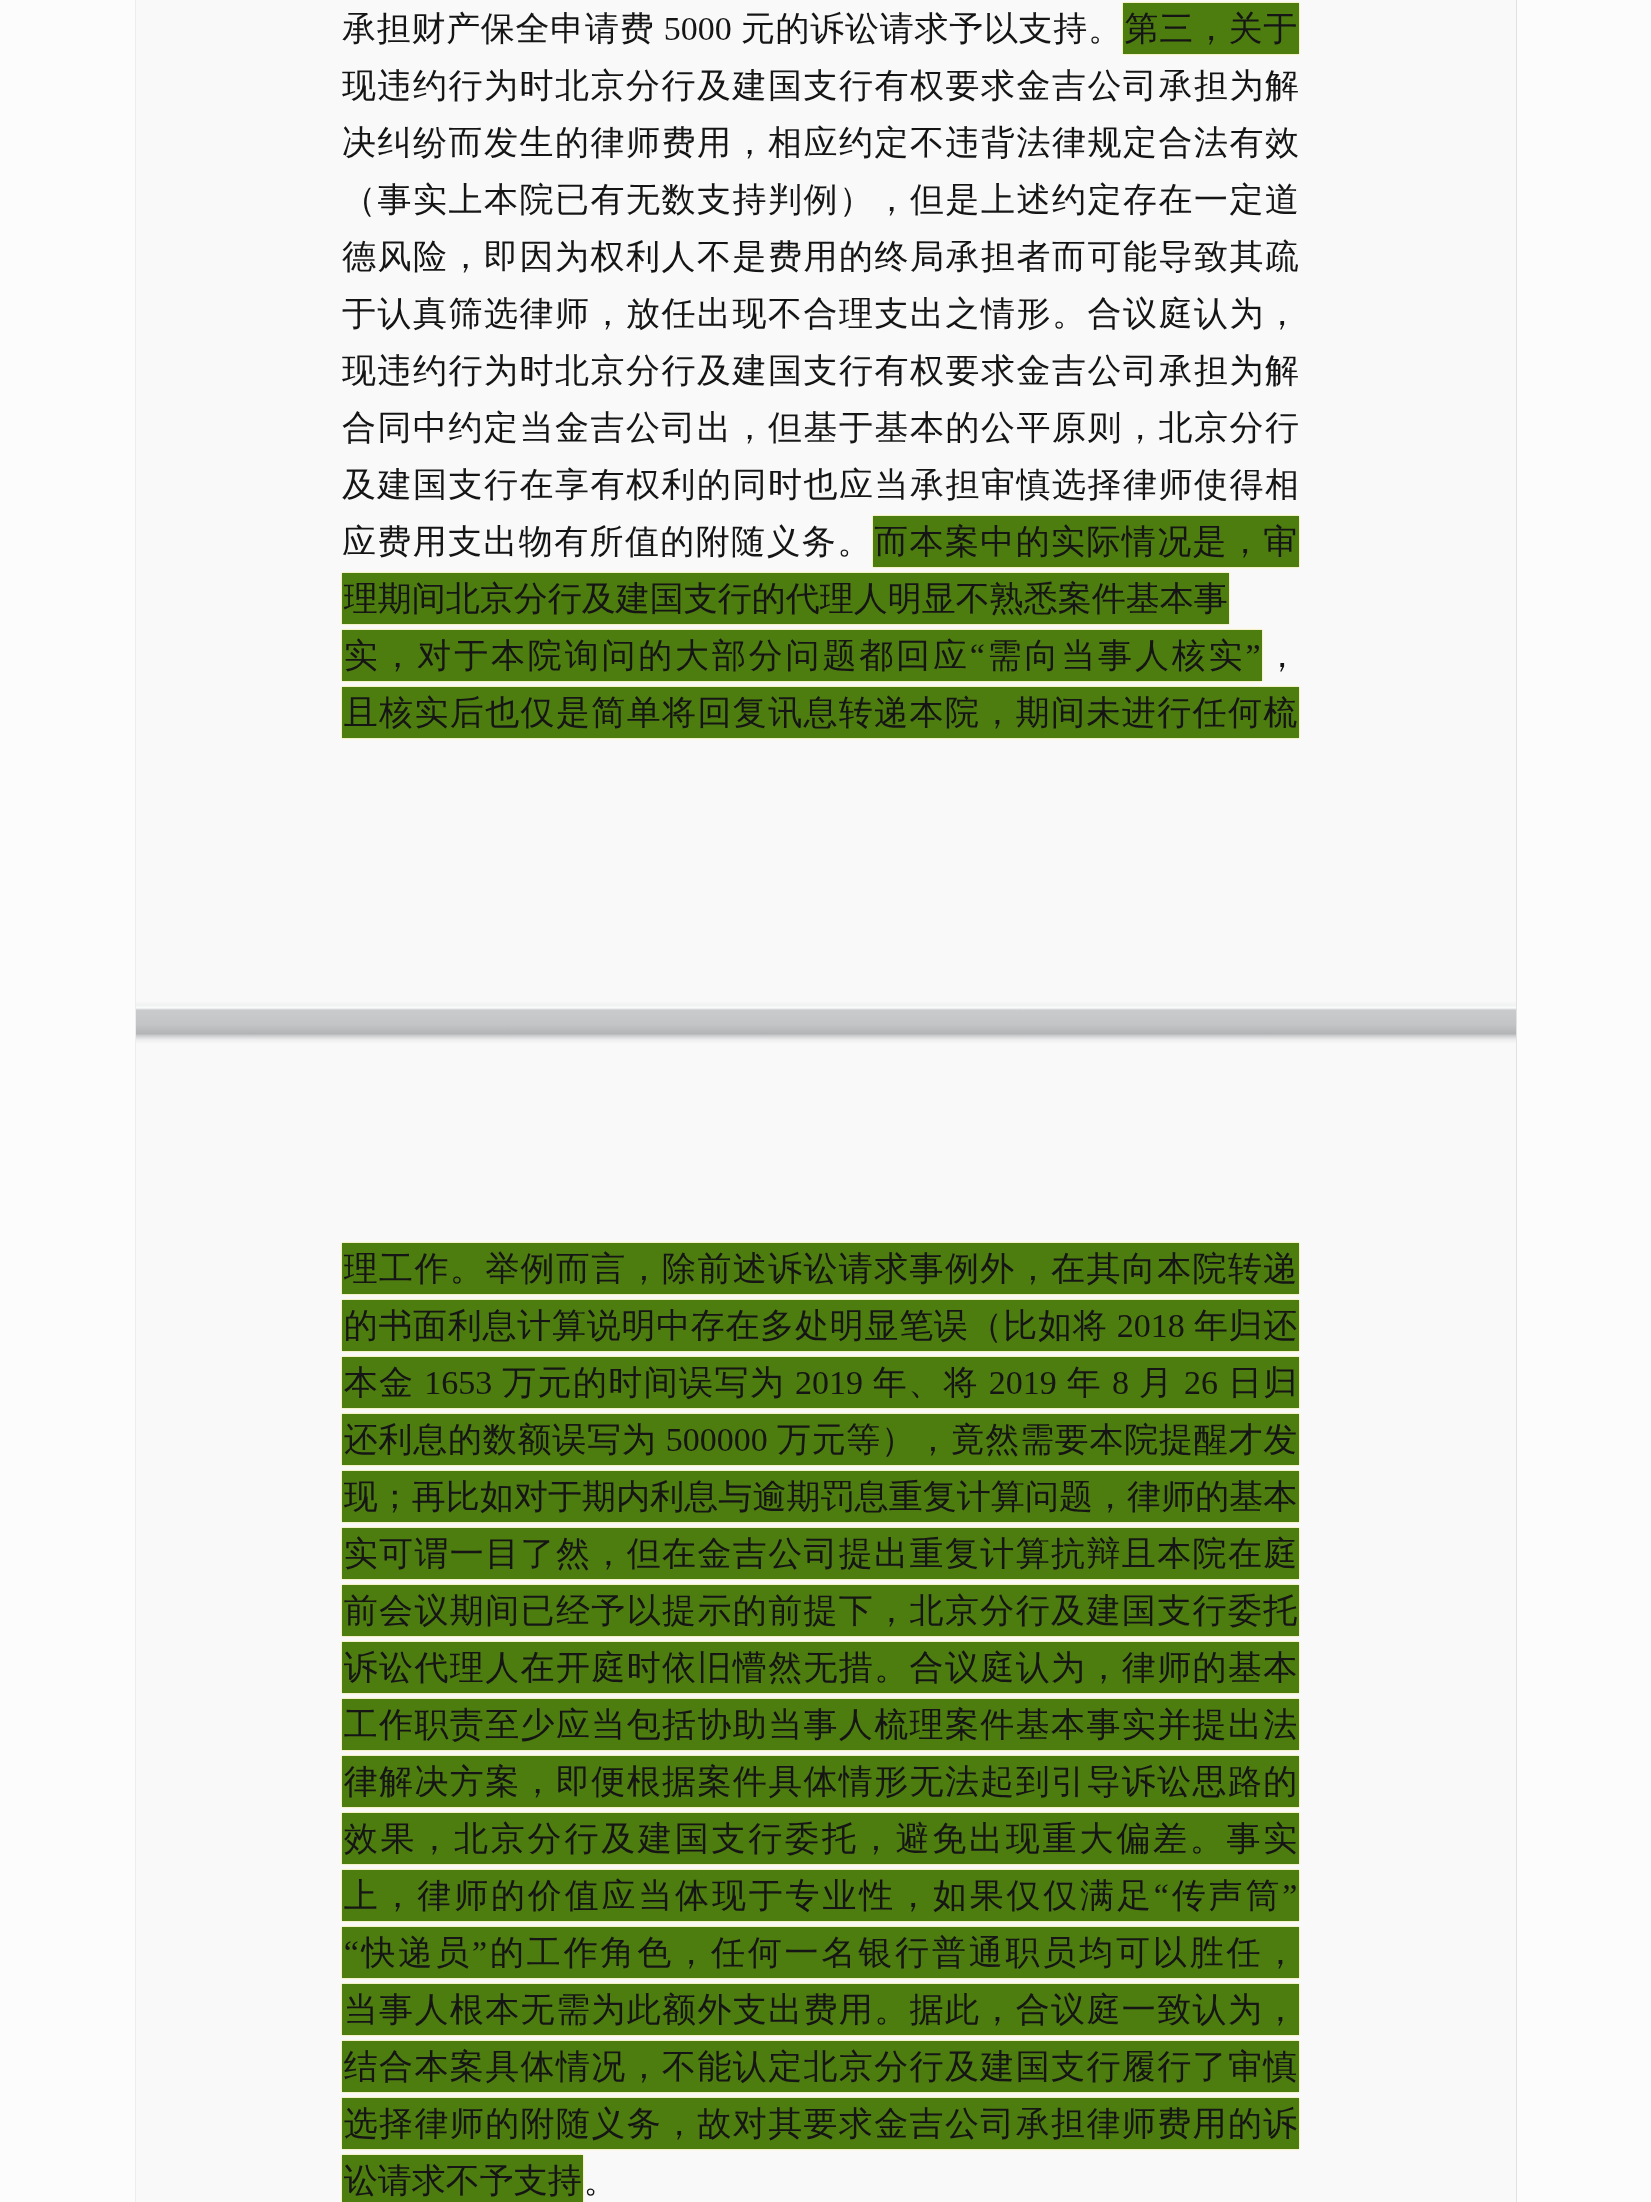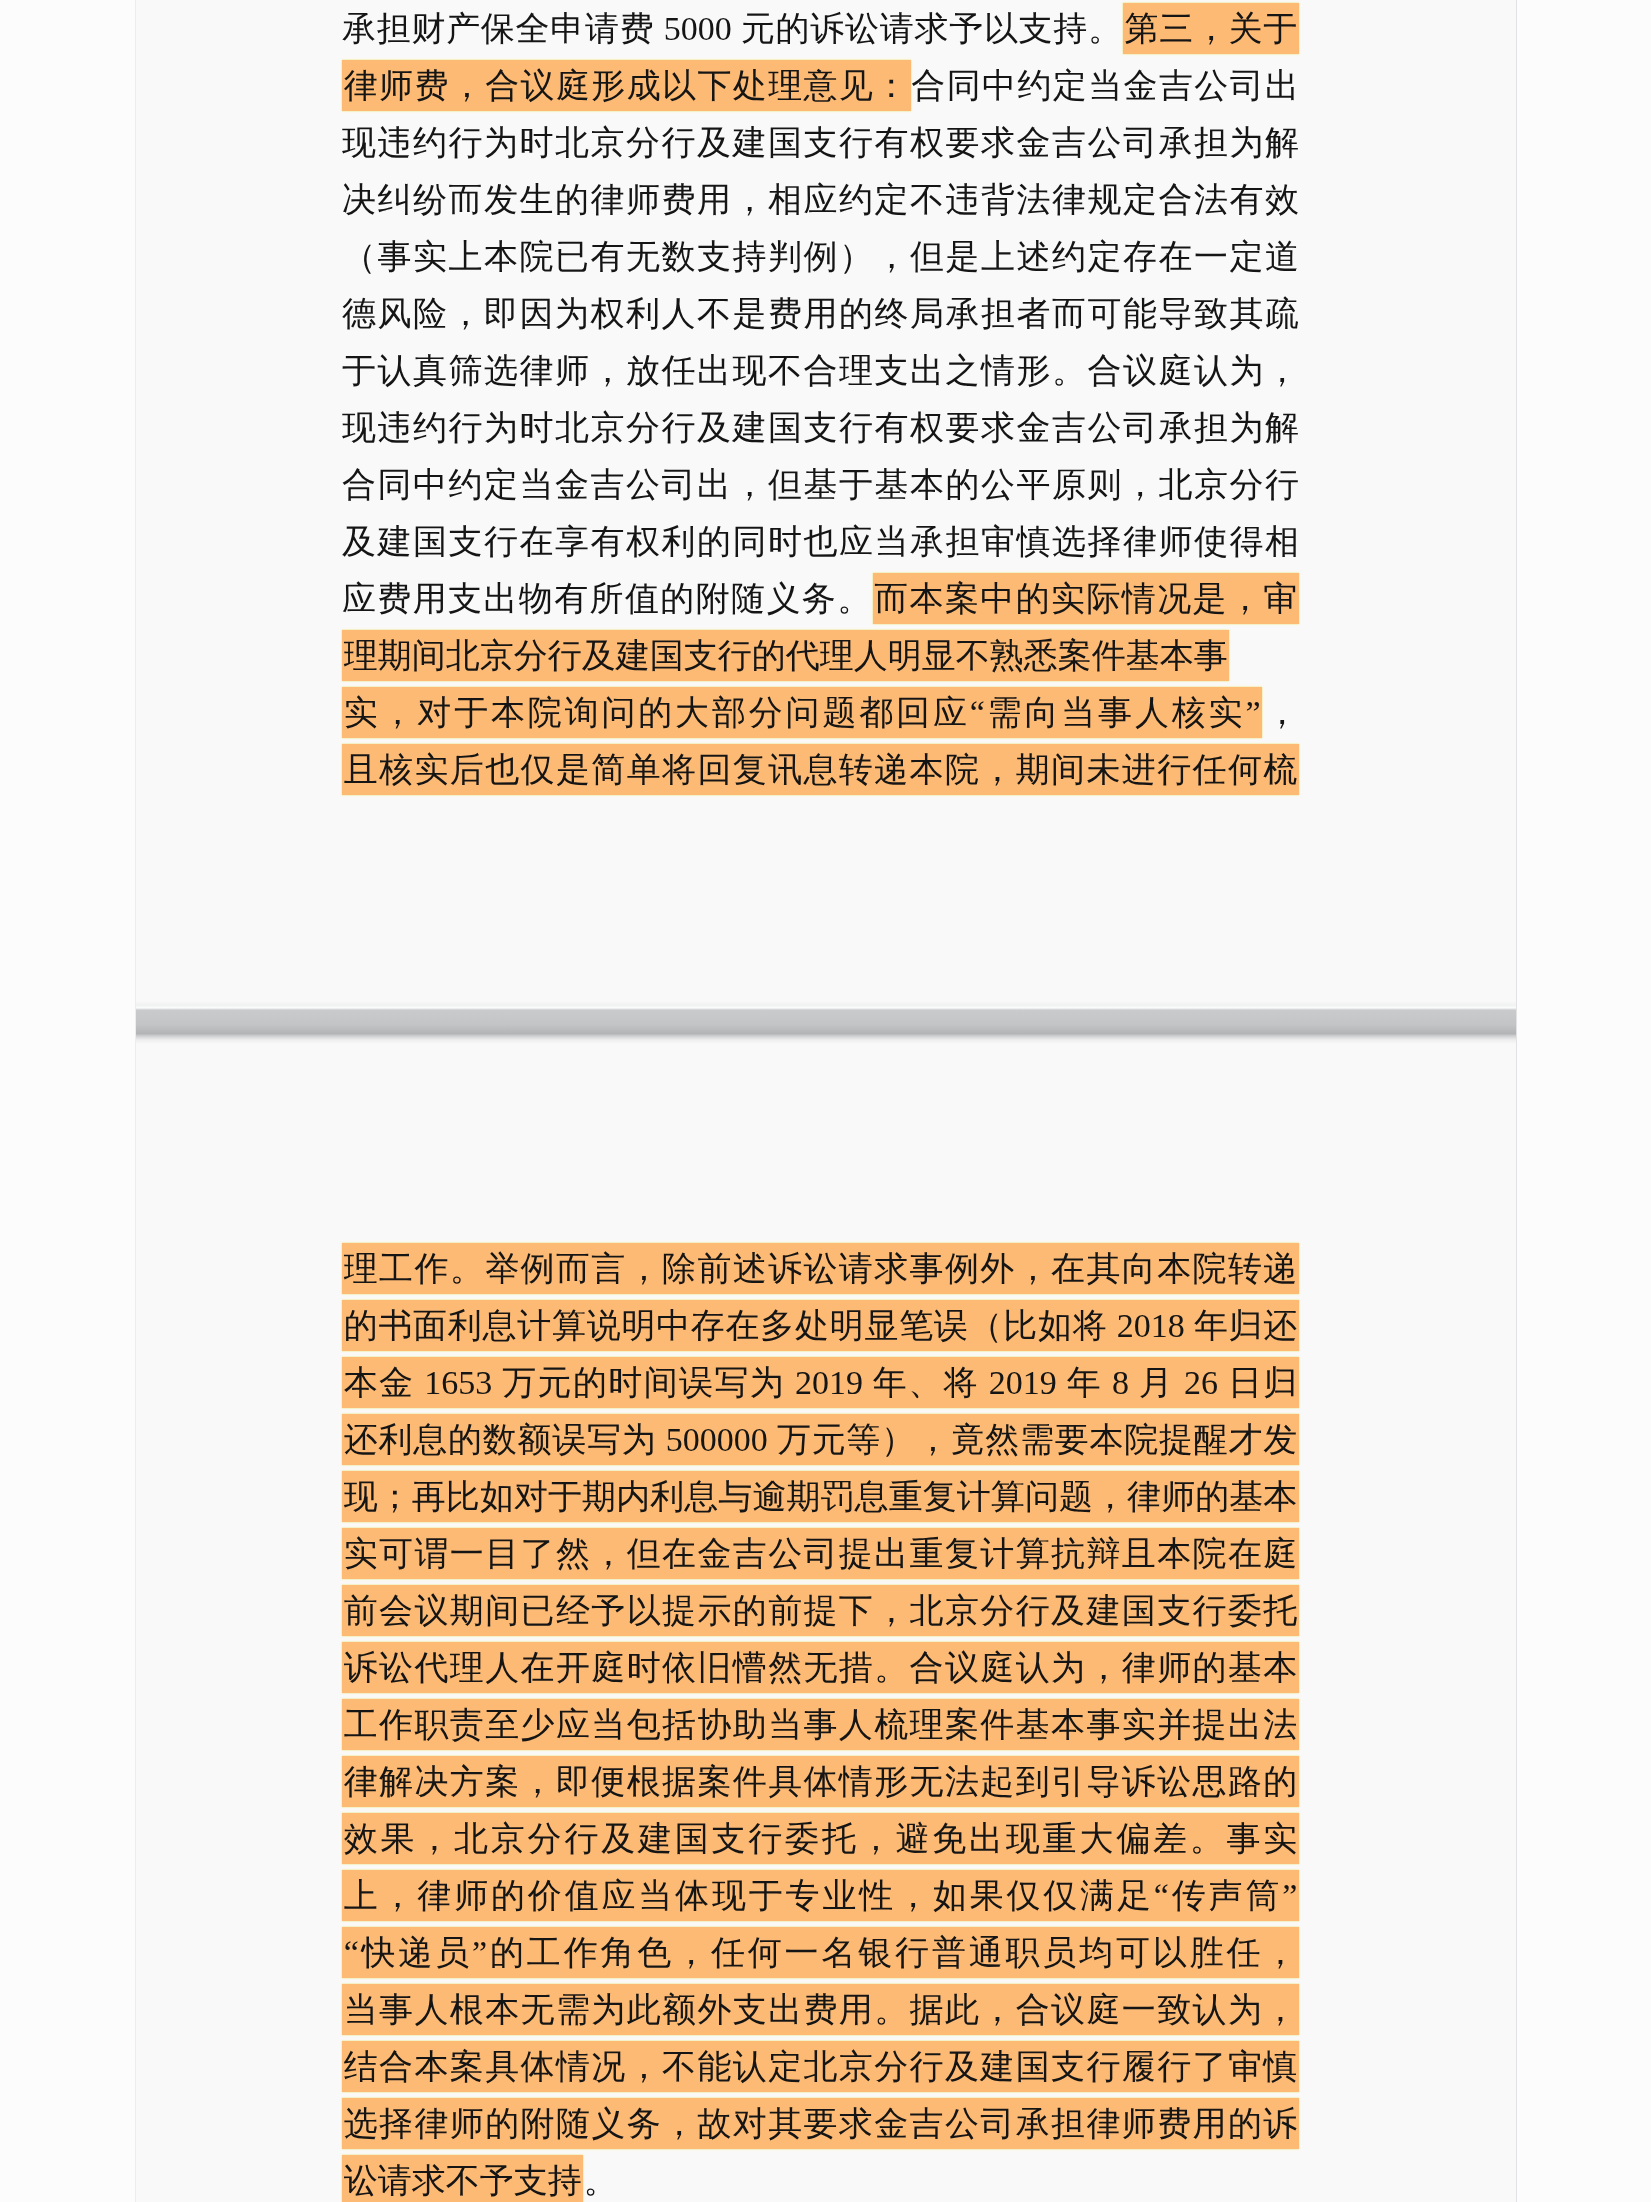--- a/index.html
+++ b/index.html
@@ -39,36 +39,35 @@
   .tb1{top:0px;}
   .tb2{top:1240px;}
   .line{height:57px;white-space:nowrap;}
   .line.fill{
     white-space:normal;
     text-align:justify;
     text-align-last:justify;
   }
   .seg{color:#151515;}
   .seg.hl{
-    background:#fdba74;
+    background:#4d7c0f;
     box-shadow:0 0 1.7px rgba(225,214,40,.8);
     padding:6.9px 1.7px;
     -webkit-box-decoration-break:clone;
     box-decoration-break:clone;
     margin-top:13px;
   }
 </style>
 </head>
 <body>
 
 <div class="stage">
   <div class="paper">
     <div class="text-block tb1">
         <div class="line fill"><span class="seg">承担财产保全申请费 5000 元的诉讼请求予以支持。</span><span class="seg hl">第三，关于</span></div>
-        <div class="line fill"><span class="seg hl">律师费，合议庭形成以下处理意见：</span><span class="seg">合同中约定当金吉公司出</span></div>
         <div class="line fill"><span class="seg">现违约行为时北京分行及建国支行有权要求金吉公司承担为解</span></div>
         <div class="line fill"><span class="seg">决纠纷而发生的律师费用，相应约定不违背法律规定合法有效</span></div>
         <div class="line fill"><span class="seg">（事实上本院已有无数支持判例），但是上述约定存在一定道</span></div>
         <div class="line fill"><span class="seg">德风险，即因为权利人不是费用的终局承担者而可能导致其疏</span></div>
         <div class="line fill"><span class="seg">于认真筛选律师，放任出现不合理支出之情形。合议庭认为，</span></div>
         <div class="line fill"><span class="seg">现违约行为时北京分行及建国支行有权要求金吉公司承担为解</span></div>
         <div class="line fill"><span class="seg">合同中约定当金吉公司出，但基于基本的公平原则，北京分行</span></div>
         <div class="line fill"><span class="seg">及建国支行在享有权利的同时也应当承担审慎选择律师使得相</span></div>
         <div class="line fill"><span class="seg">应费用支出物有所值的附随义务。</span><span class="seg hl">而本案中的实际情况是，审</span></div>
         <div class="line"><span class="seg hl">理期间北京分行及建国支行的代理人明显不熟悉案件基本事</span></div>

